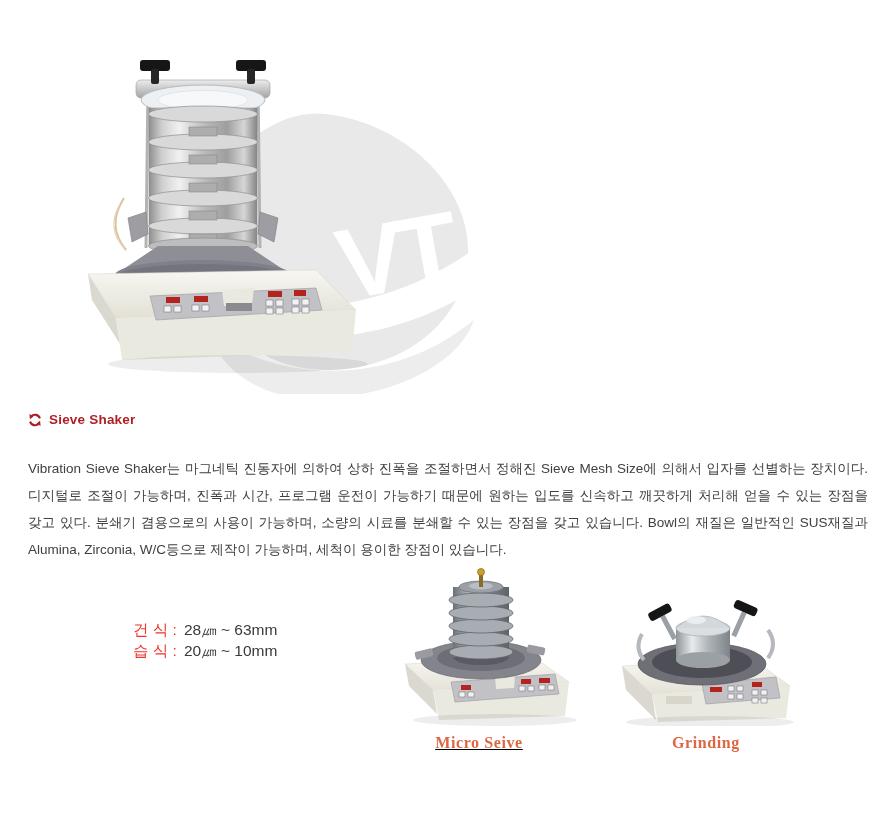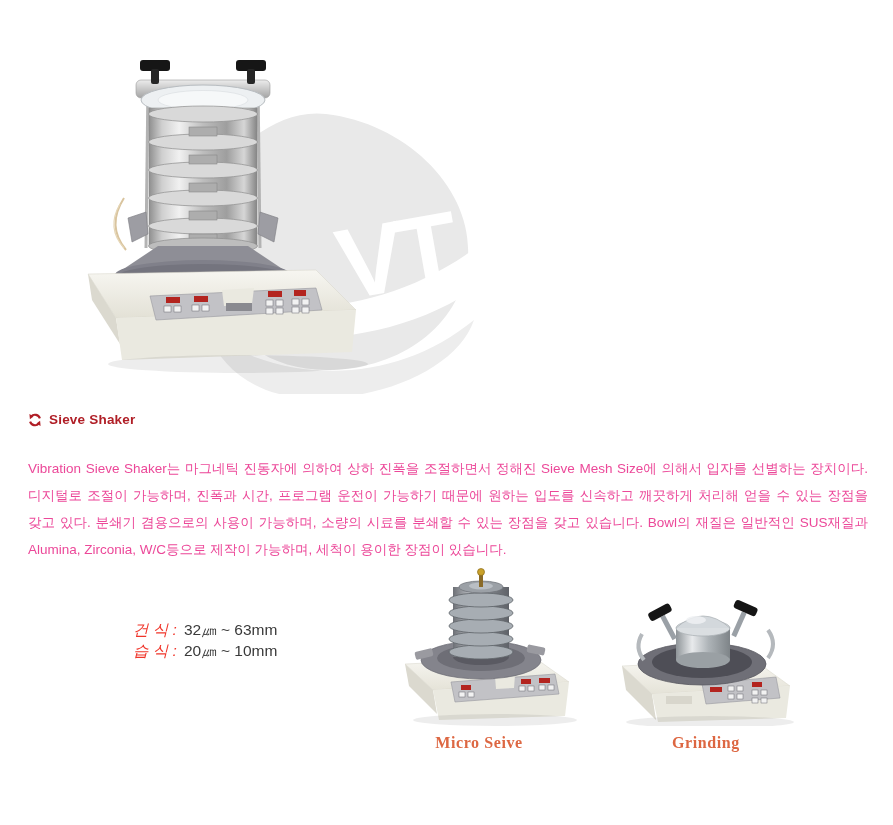--- a/index.html
+++ b/index.html
@@ -11,32 +11,32 @@
   .hero{position:absolute;left:58px;top:36px;width:465px;height:358px;}
   .hero svg{display:block;width:100%;height:100%;}
 
   
   .section-heading{position:absolute;left:28px;top:412px;display:flex;align-items:flex-end;gap:7px;}
   .section-heading .ttl{font-size:13.5px;font-weight:bold;color:#b01e26;letter-spacing:.2px;}
   .refresh-ic{width:14px;height:14px;display:inline-block;}
 
   
   .desc{position:absolute;left:28px;top:441px;width:840px;
-        font-size:13.5px;line-height:27px;color:#ec4899;text-align:justify;
+        font-size:13.5px;line-height:27px;color:#404040;text-align:justify;
         word-break:keep-all;}
 
   
   .specs{position:absolute;left:133px;top:619px;list-style:none;margin:0;padding:0;}
   .specs li{font-size:15.5px;line-height:21px;white-space:nowrap;}
-  .spec-label{color:#f0352a;margin-right:7px;font-style:italic;}
+  .spec-label{color:#f0352a;margin-right:7px;}
   .spec-value{color:#3a3a3a;}
 
   
   .figure{position:absolute;text-align:center;}
-  .fig-micro{left:376px;top:564px;width:206px;}
+  .fig-micro{left:376px;top:564px;width:206px;text-decoration:underline;}
   .fig-grind{left:604px;top:576px;width:204px;}
   .figure svg{display:block;margin:0 auto;}
   .caption{display:block;margin-top:8px;
            font-family:"Liberation Serif","DejaVu Serif",serif;
            font-weight:bold;font-size:16px;letter-spacing:.6px;color:#dd6742;}
 </style>
 </head>
 <body>
 
 <div class="canvas">
@@ -154,21 +154,21 @@
         <polygon points="14.4,14.8 13.8,8.8 9.6,12.0" fill="#b01e26"></polygon>
       </svg>
     </span>
     <span class="ttl">Sieve Shaker</span>
   </div>
 
   <p class="desc">Vibration Sieve Shaker는 마그네틱 진동자에 의하여 상하 진폭을 조절하면서 정해진 Sieve Mesh Size에 의해서 입자를 선별하는 장치이다. 디지털로 조절이 가능하며, 진폭과 시간, 프로그램 운전이 가능하기 때문에 원하는 입도를 신속하고 깨끗하게 처리해 얻을 수 있는 장점을 갖고 있다. 분쇄기 겸용으로의 사용이 가능하며, 소량의 시료를 분쇄할 수 있는 장점을 갖고 있습니다. Bowl의 재질은 일반적인 SUS재질과 Alumina, Zirconia, W/C등으로 제작이 가능하며, 세척이 용이한 장점이 있습니다.</p>
 
   <ul class="specs">
     <li>
-      <span class="spec-label">건 식 :</span><span class="spec-value">32㎛ ~ 63mm</span>
+      <span class="spec-label">건 식 :</span><span class="spec-value">28㎛ ~ 63mm</span>
     </li>
     <li>
       <span class="spec-label">습 식 :</span><span class="spec-value">20㎛ ~ 10mm</span>
     </li>
   </ul>
 
   <figure class="figure fig-micro" style="margin:0">
     <svg viewBox="0 0 204 162" width="204" height="162">
       <defs>
         <linearGradient id="mtl3" x1="0" y1="0" x2="1" y2="0">

